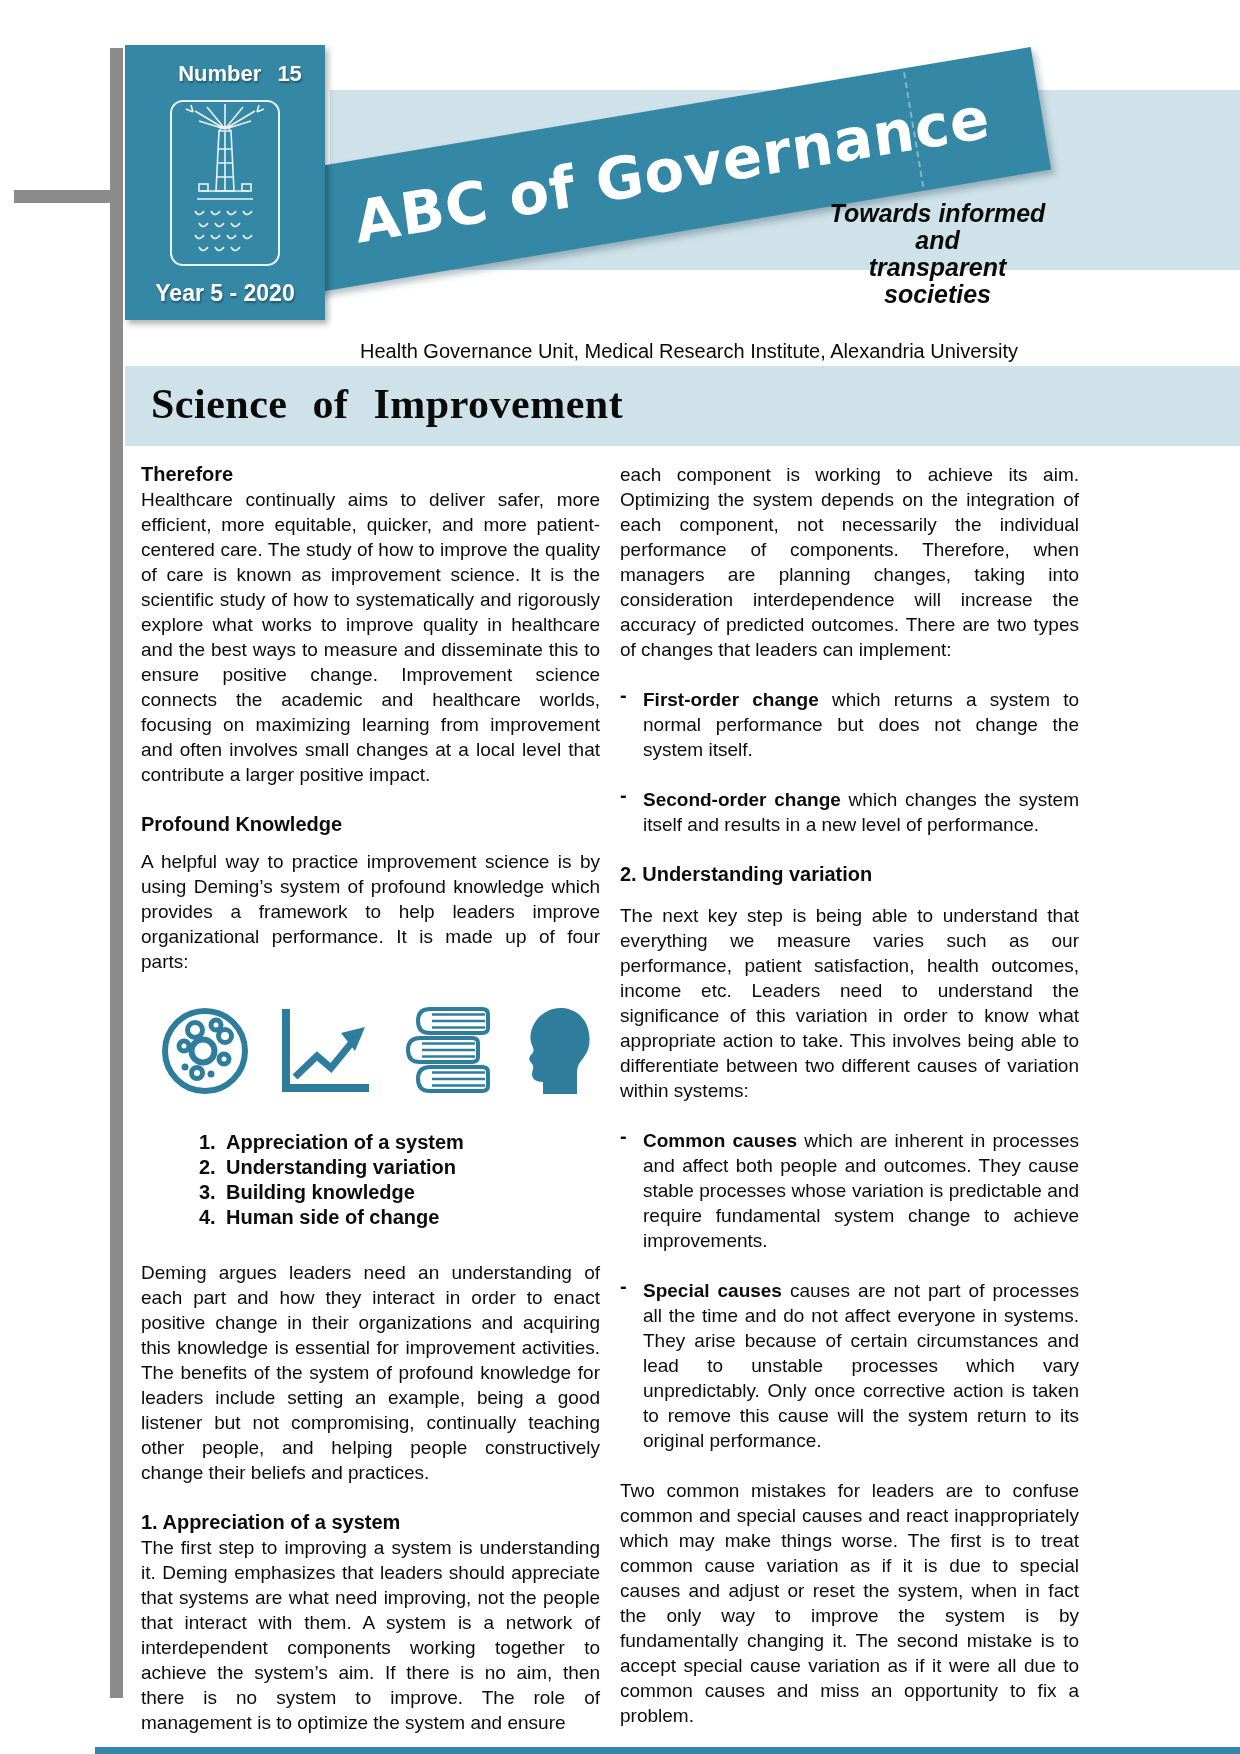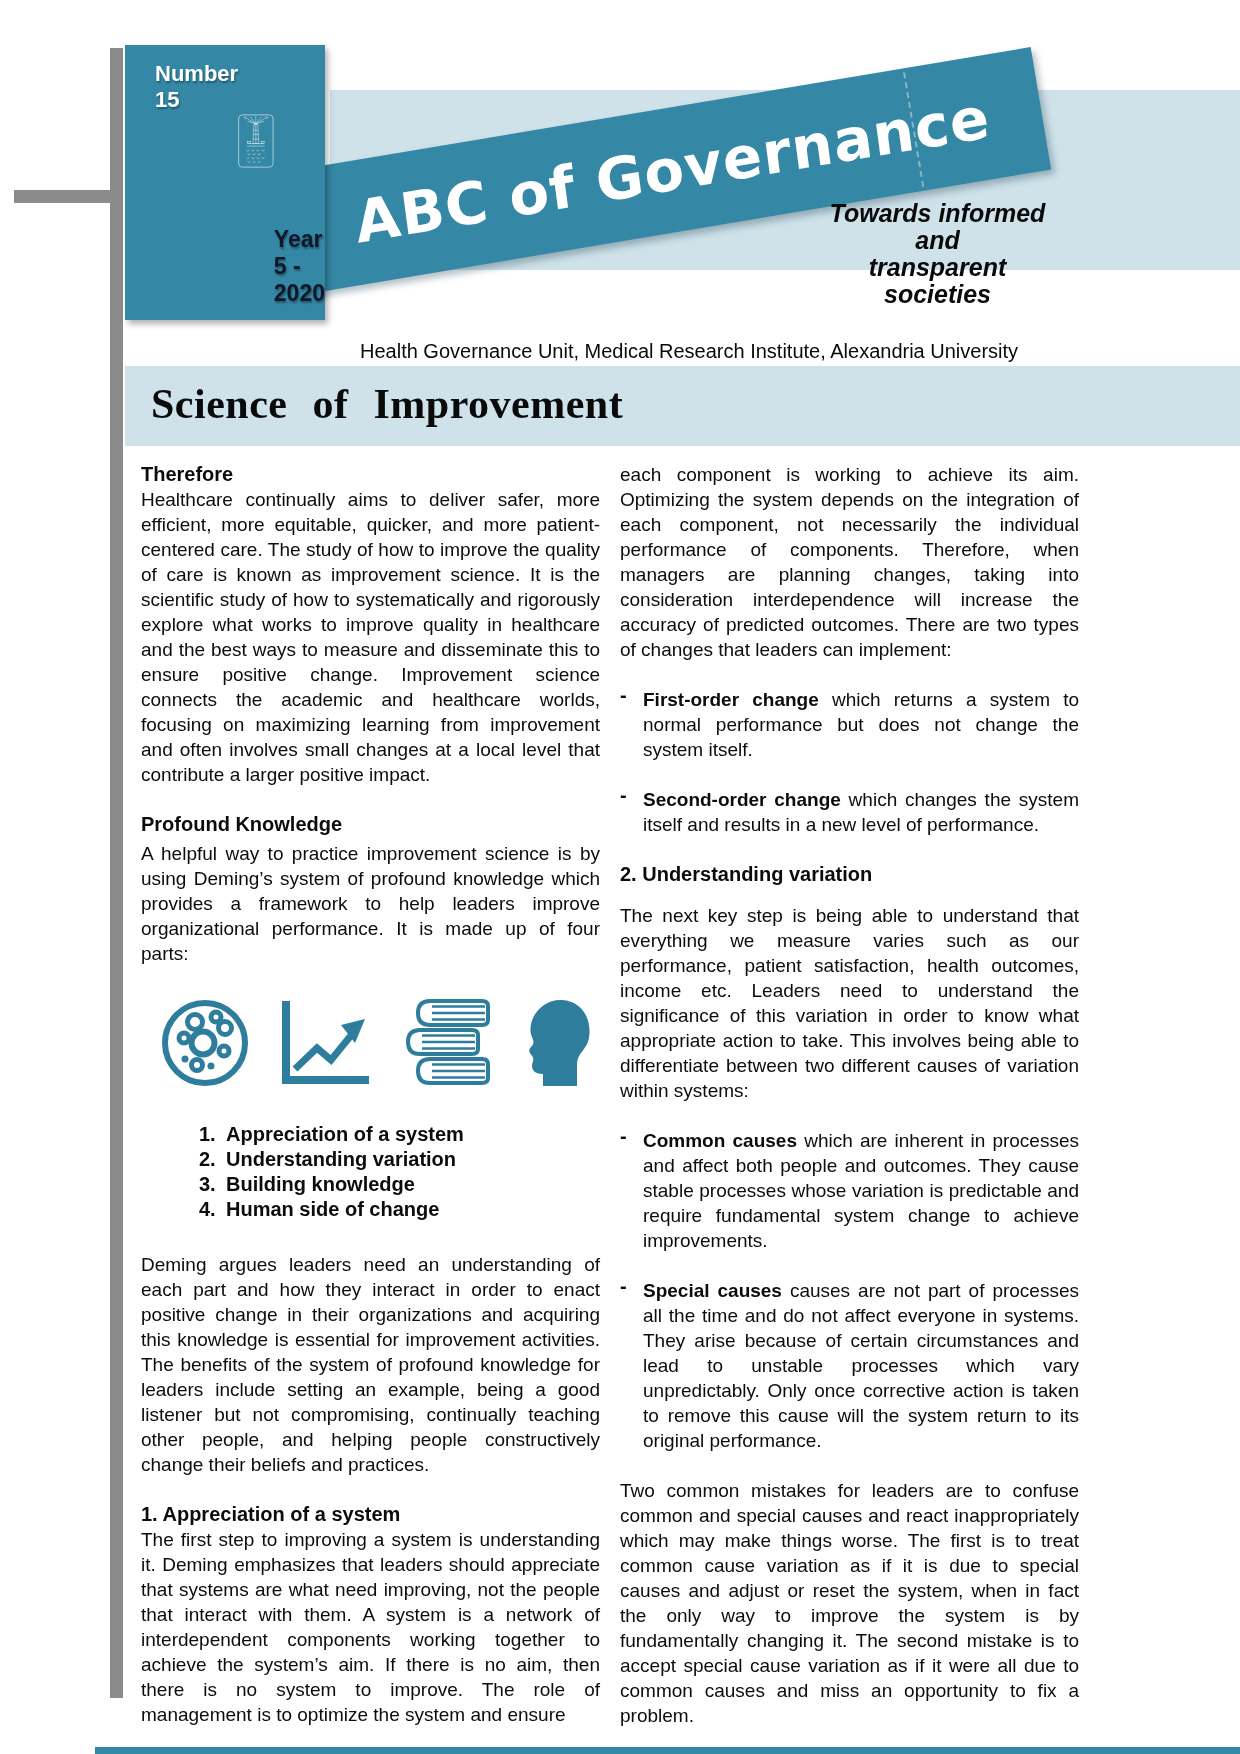--- a/index.html
+++ b/index.html
@@ -13,25 +13,25 @@
   
   .band{position:absolute;left:330px;top:90px;width:910px;height:180px;background:#cfe2ea;z-index:1;}
   .banner{position:absolute;left:298px;top:108px;width:748px;height:124px;background:#3487a5;
           transform:rotate(-9.5deg);display:flex;align-items:center;justify-content:center;z-index:2;
           box-shadow:3px 5px 7px rgba(35,70,85,.35);}
   .banner-text{font-family:"DejaVu Sans",sans-serif;font-weight:bold;color:#ffffff;font-size:58px;
                letter-spacing:1px;white-space:nowrap;transform:skewX(-2deg);}
   .fold{position:absolute;right:128px;top:4px;bottom:4px;border-left:2px dashed rgba(230,240,245,.45);}
 
   .issue-box{position:absolute;left:125px;top:45px;width:200px;height:275px;background:#3487a5;z-index:3;
-             display:flex;box-shadow:3px 4px 6px rgba(0,0,0,.3);}
+             display:flex;flex-direction:column;box-shadow:3px 4px 6px rgba(0,0,0,.3);align-items:center;}
   .issue-label{padding:16px 0 0 30px;color:#fff;font-weight:bold;font-size:22px;word-spacing:10px;
                text-shadow:1px 2px 2px rgba(0,0,0,.35);}
   .logo{display:block;margin:12px auto 0;}
-  .year-label{align-self:center;margin-top:auto;margin-bottom:13px;color:#0f172a;font-weight:bold;font-size:23px;
+  .year-label{align-self:center;margin-top:auto;margin-bottom:13px;color:#ffffff;font-weight:bold;font-size:23px;
               text-shadow:1px 2px 2px rgba(0,0,0,.35);}
 
   .tagline{position:absolute;left:815px;top:200px;width:245px;text-align:center;font-weight:bold;
            font-style:italic;font-size:25px;line-height:27px;z-index:3;color:#0a0a0a;}
   .institution{position:absolute;left:360px;top:340px;font-size:20px;z-index:3;color:#0a0a0a;}
 
   .title-band{position:absolute;left:125px;top:366px;width:1115px;height:80px;background:#cfe2ea;}
   .title-band h1{margin:0;padding:14px 0 0 26px;font-family:Liberation Serif, serif;font-size:42px;
                  font-weight:bold;word-spacing:14px;letter-spacing:.5px;color:#0a0a0a;}
 
@@ -107,21 +107,21 @@
 
   <div class="title-band">
     <h1>Science of Improvement</h1>
   </div>
 
   <div class="col col-left">
     <h2 class="first">Therefore</h2>
     <p class="first" style="margin-top:0">Healthcare continually aims to deliver safer, more efficient, more equitable, quicker, and more patient-centered care. The study of how to improve the quality of care is known as improvement science. It is the scientific study of how to systematically and rigorously explore what works to improve quality in healthcare and the best ways to measure and disseminate this to ensure positive change. Improvement science connects the academic and healthcare worlds, focusing on maximizing learning from improvement and often involves small changes at a local level that contribute a larger positive impact.</p>
 
     <h2>Profound Knowledge</h2>
-    <p style="margin-top:4px">A helpful way to practice improvement science is by using Deming’s system of profound knowledge which provides a framework to help leaders improve organizational performance. It is made up of four parts:</p>
+    <p style="margin-top:12px">A helpful way to practice improvement science is by using Deming’s system of profound knowledge which provides a framework to help leaders improve organizational performance. It is made up of four parts:</p>
 
     <div class="icons-row">
       <svg viewBox="0 0 92 92" width="92" height="92">
         <g fill="none" stroke="#2e7d9d" stroke-width="5">
           <circle cx="46" cy="46" r="40" stroke-width="6"></circle>
           <circle cx="36" cy="25" r="7.5"></circle>
           <circle cx="57" cy="20" r="5"></circle>
           <circle cx="66" cy="31" r="6.5"></circle>
           <circle cx="44" cy="46" r="11.5" stroke-width="6"></circle>
           <circle cx="25" cy="41" r="5"></circle>

